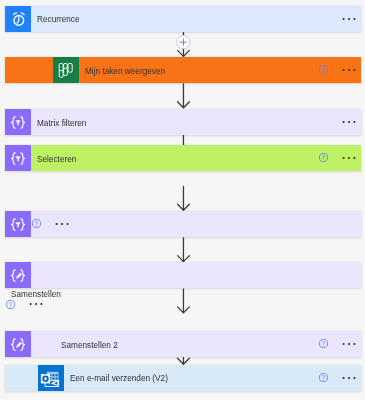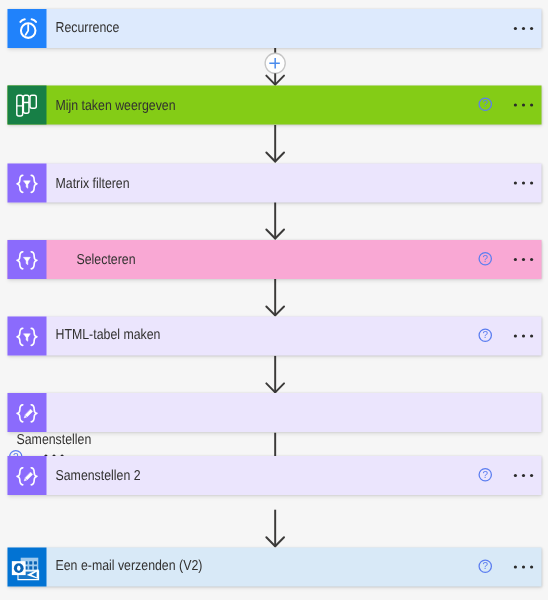--- a/index.html
+++ b/index.html
@@ -56,21 +56,21 @@
         </div>
         <div class="right">
           <span class="hlp"></span>
           <svg class="dots" viewBox="0 0 28 20">
   <circle cx="3.2" cy="10" r="2.1" fill="#2b2b2b"></circle>
   <circle cx="14" cy="10" r="2.1" fill="#2b2b2b"></circle>
   <circle cx="24.8" cy="10" r="2.1" fill="#2b2b2b"></circle>
           </svg>
         </div>
       </div>
-      <div class="card" style="top: 57px; background: #84cc16;">
+      <div class="card" style="top: 57px; background: #f97316; padding-left: 48px;">
         <div class="iconbox" style="background:#177f46" title="">
           <svg viewBox="0 0 26 26" width="26" height="26">
     <g fill="none" stroke="#fff" stroke-width="0.95" stroke-linejoin="round">
       <rect x="6.2" y="6.5" width="3.9" height="13.8" rx="1.3"></rect>
       <path d="M6.2 13.6 H10.1"></path>
       <rect x="10.6" y="6.5" width="3.7" height="12.0" rx="1.3"></rect>
       <path d="M10.6 11.3 H14.3"></path>
       <rect x="15.0" y="6.5" width="4.2" height="8.7" rx="1.3"></rect>
     </g>
           </svg>
@@ -105,21 +105,21 @@
         </div>
         <div class="right">
           <span class="hlp"></span>
           <svg class="dots" viewBox="0 0 28 20">
   <circle cx="3.2" cy="10" r="2.1" fill="#2b2b2b"></circle>
   <circle cx="14" cy="10" r="2.1" fill="#2b2b2b"></circle>
   <circle cx="24.8" cy="10" r="2.1" fill="#2b2b2b"></circle>
           </svg>
         </div>
       </div>
-      <div class="card" style="top: 160px; background: #f9a8d4; gap: 14px;">
+      <div class="card" style="top: 145px; background: #bef264;">
         <div class="iconbox" style="background:#8b6bfc" title="">
           <svg viewBox="0 0 26 26" width="26" height="26">
    <g fill="none" stroke="#fff" stroke-width="1.1" stroke-linecap="round" stroke-linejoin="round">
      <path d="M10.2 7.9 C8.2 7.9 8.2 9.8 8.2 11.2 C8.2 13.0 6.9 13.55 6.35 13.55 C6.9 13.55 8.2 14.1 8.2 15.9 C8.2 17.3 8.2 19.2 10.2 19.2"></path>
      <path d="M15.8 7.9 C17.8 7.9 17.8 9.8 17.8 11.2 C17.8 13.0 19.1 13.55 19.65 13.55 C19.1 13.55 17.8 14.1 17.8 15.9 C17.8 17.3 17.8 19.2 15.8 19.2"></path>
      <path d="M10.8 11.55 h4.4 l-1.65 2.45 v2.5 l-1.1 -0.8 v-1.7 z" fill="#fff" stroke="#fff" stroke-width="0.35"></path>
    </g>
           </svg>
         </div>
         <div class="title">
@@ -139,23 +139,20 @@
       </div>
       <div class="card" style="top: 210.9px; background: rgb(235, 229, 253);">
         <div class="iconbox" style="background:#8b6bfc" title="">
           <svg viewBox="0 0 26 26" width="26" height="26">
    <g fill="none" stroke="#fff" stroke-width="1.1" stroke-linecap="round" stroke-linejoin="round">
      <path d="M10.2 7.9 C8.2 7.9 8.2 9.8 8.2 11.2 C8.2 13.0 6.9 13.55 6.35 13.55 C6.9 13.55 8.2 14.1 8.2 15.9 C8.2 17.3 8.2 19.2 10.2 19.2"></path>
      <path d="M15.8 7.9 C17.8 7.9 17.8 9.8 17.8 11.2 C17.8 13.0 19.1 13.55 19.65 13.55 C19.1 13.55 17.8 14.1 17.8 15.9 C17.8 17.3 17.8 19.2 15.8 19.2"></path>
      <path d="M10.8 11.55 h4.4 l-1.65 2.45 v2.5 l-1.1 -0.8 v-1.7 z" fill="#fff" stroke="#fff" stroke-width="0.35"></path>
    </g>
           </svg>
-        </div>
-        <div class="title">
-          <span>HTML-tabel maken</span>
         </div>
         <div class="right">
           <svg class="hlp" viewBox="0 0 22 22">
   <circle cx="11" cy="11" r="8.2" fill="none" stroke="#5c7ef0" stroke-width="1.7"></circle>
   <text x="10.9" y="15.2" text-anchor="middle" font-size="13.2" fill="#5c7ef0" font-family="Liberation Sans, sans-serif">?</text>
           </svg>
           <svg class="dots" viewBox="0 0 28 20">
   <circle cx="3.2" cy="10" r="2.1" fill="#2b2b2b"></circle>
   <circle cx="14" cy="10" r="2.1" fill="#2b2b2b"></circle>
   <circle cx="24.8" cy="10" r="2.1" fill="#2b2b2b"></circle>
@@ -181,21 +178,21 @@
   <circle cx="11" cy="11" r="8.2" fill="none" stroke="#5c7ef0" stroke-width="1.7"></circle>
   <text x="10.9" y="15.2" text-anchor="middle" font-size="13.2" fill="#5c7ef0" font-family="Liberation Sans, sans-serif">?</text>
           </svg>
           <svg class="dots" viewBox="0 0 28 20">
   <circle cx="3.2" cy="10" r="2.1" fill="#2b2b2b"></circle>
   <circle cx="14" cy="10" r="2.1" fill="#2b2b2b"></circle>
   <circle cx="24.8" cy="10" r="2.1" fill="#2b2b2b"></circle>
           </svg>
         </div>
       </div>
-      <div class="card" style="top: 304px; background: rgb(235, 229, 253);">
+      <div class="card" style="top: 331px; background: rgb(235, 229, 253); gap: 24px;">
         <div class="iconbox" style="background:#8b6bfc" title="">
           <svg viewBox="0 0 26 26" width="26" height="26">
    <g fill="none" stroke="#fff" stroke-width="1.1" stroke-linecap="round" stroke-linejoin="round">
      <path d="M10.2 7.9 C8.2 7.9 8.2 9.8 8.2 11.2 C8.2 13.0 6.9 13.55 6.35 13.55 C6.9 13.55 8.2 14.1 8.2 15.9 C8.2 17.3 8.2 19.2 10.2 19.2"></path>
      <path d="M15.8 7.9 C17.8 7.9 17.8 9.8 17.8 11.2 C17.8 13.0 19.1 13.55 19.65 13.55 C19.1 13.55 17.8 14.1 17.8 15.9 C17.8 17.3 17.8 19.2 15.8 19.2"></path>
      <path d="M15.45 10.9 l1.35 1.35 -3.75 3.75 -1.95 0.6 0.6 -1.95 z" fill="#fff" stroke="#fff" stroke-width="0.28" stroke-linejoin="round"></path>
               <path d="M11.75 14.9 l1.3 1.3" stroke="#8b6bfc" stroke-width="0.4" stroke-linecap="butt"></path>
    </g>
           </svg>
         </div>
@@ -207,21 +204,21 @@
   <circle cx="11" cy="11" r="8.2" fill="none" stroke="#5c7ef0" stroke-width="1.7"></circle>
   <text x="10.9" y="15.2" text-anchor="middle" font-size="13.2" fill="#5c7ef0" font-family="Liberation Sans, sans-serif">?</text>
           </svg>
           <svg class="dots" viewBox="0 0 28 20">
   <circle cx="3.2" cy="10" r="2.1" fill="#2b2b2b"></circle>
   <circle cx="14" cy="10" r="2.1" fill="#2b2b2b"></circle>
   <circle cx="24.8" cy="10" r="2.1" fill="#2b2b2b"></circle>
           </svg>
         </div>
       </div>
-      <div class="card" style="top: 364.8px; background: rgb(216, 233, 247);">
+      <div class="card" style="top: 364.8px; background: rgb(216, 233, 247); padding-left: 33px;">
         <div class="iconbox" style="background:#0273d3" title="">
           <svg viewBox="0 0 26 26" width="26" height="26">
    <g>
      <rect x="8.8" y="6.8" width="11.7" height="12.8" fill="#fff" opacity="0.62"></rect>
      <g fill="#0a63b4">
        <rect x="11.4" y="9.2" width="2.0" height="2.1" rx="0.3"></rect>
                 <rect x="14.5" y="9.2" width="2.0" height="2.1" rx="0.3"></rect>
                 <rect x="17.6" y="9.2" width="2.0" height="2.1" rx="0.3"></rect>
        <rect x="11.4" y="12.5" width="2.0" height="2.1" rx="0.3"></rect>
                 <rect x="14.5" y="12.5" width="2.0" height="2.1" rx="0.3"></rect>

